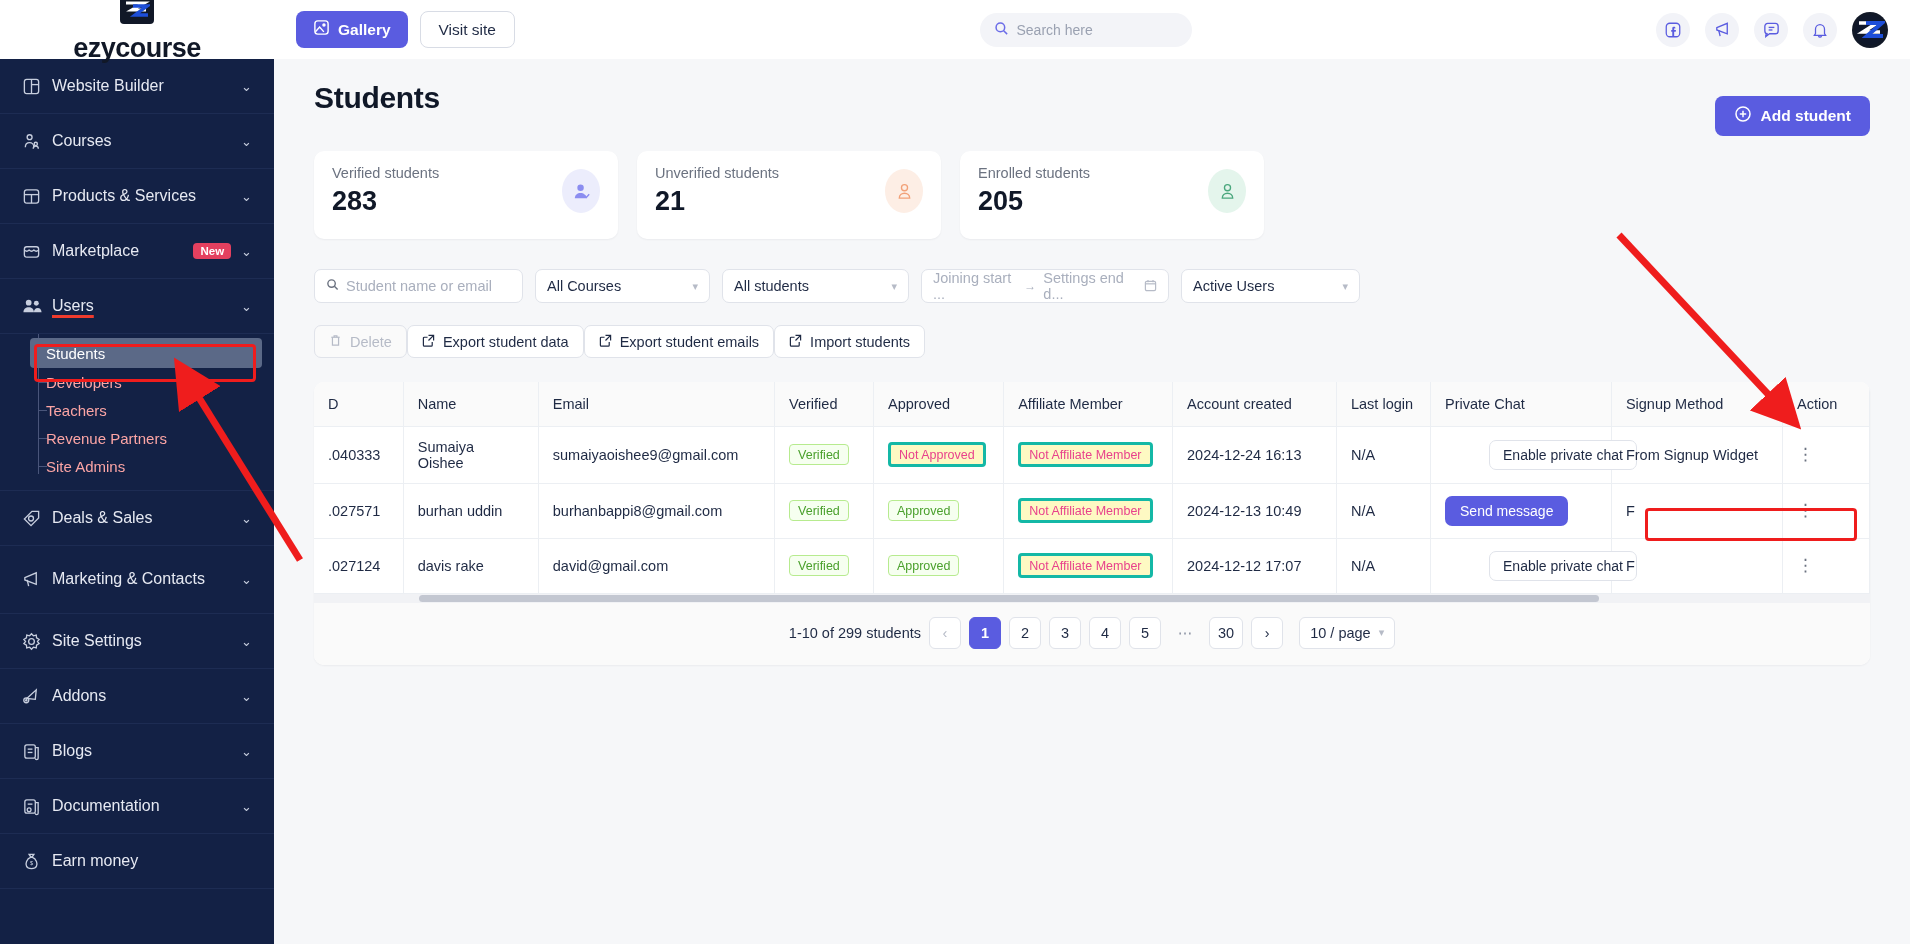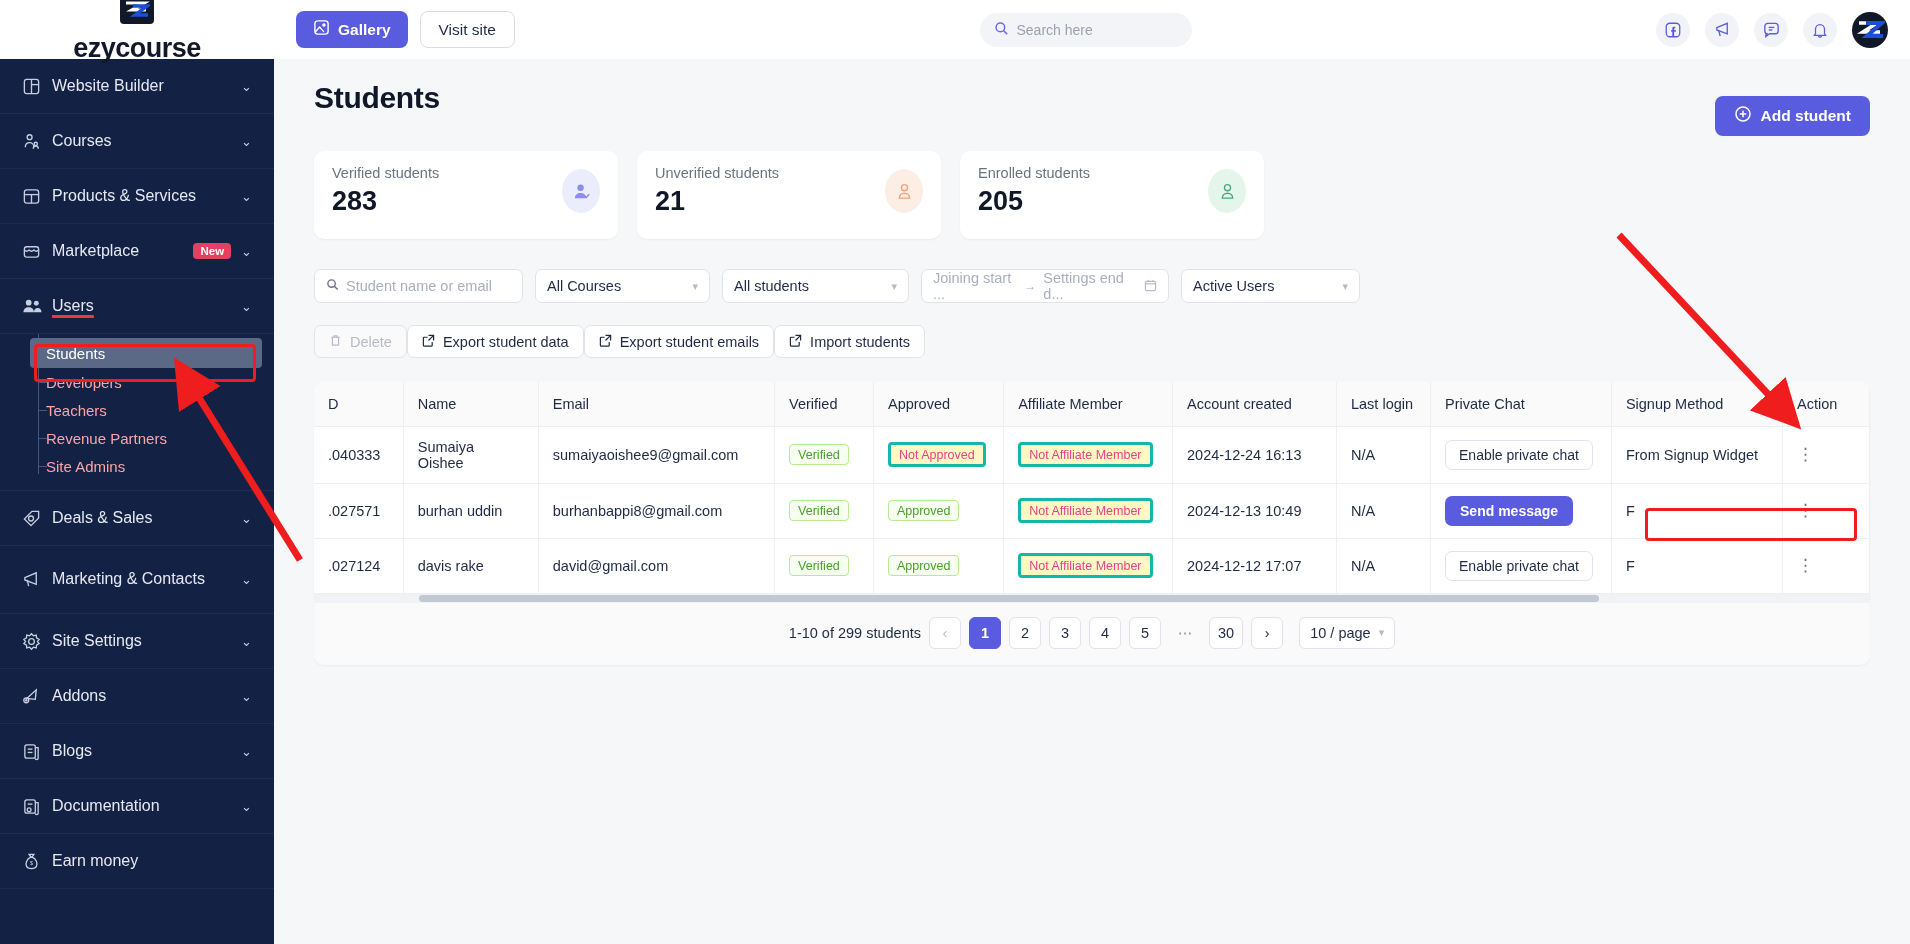--- a/index.html
+++ b/index.html
@@ -84,22 +84,22 @@
   .abtn { height:33px; background:#fff; border:1px solid #e0e3ea; border-radius:7px; display:flex; align-items:center; gap:8px; padding:0 14px; font-size:14.5px; color:#1f2a44; cursor:pointer; }
   .abtn.dis { color:#b6bbc7; background:#fafafa; }
 
   .table-wrap { margin-top:24px; background:#fff; border-radius:10px; overflow:hidden; position:relative; box-shadow:0 1px 2px rgba(16,24,40,.05); }
   table { width:100%; border-collapse:collapse; table-layout:fixed; }
   th { background:#fafafa; font-size:14.5px; font-weight:normal; color:#1f2a44; text-align:left; padding:12px 14px; border-bottom:1px solid #eceff3; border-right:1px solid #eceff3; height:44px; }
   td { font-size:14.5px; color:#1f2a44; padding:12px 14px; border-bottom:1px solid #eceff3; border-right:1px solid #eceff3; height:53px; vertical-align:middle; }
   .pill { display:inline-block; font-size:12.5px; padding:2.5px 8px; border-radius:4px; }
   .pill.ok { color:#4aa02c; background:#f6fff0; border:1px solid #b7eb8f; }
   .pill.no { color:#e8418c; background:#fef9c3; border:3px solid #14b8a6; }
-  .btn-chat { border:1px solid #e0e3ea; background:#fff; border-radius:7px; font-size:14px; padding:6px 13px; cursor:pointer; color:#1f2a44; white-space:nowrap; }
-  .btn-msg { border:none; background:#5a5ce0; color:#fff; border-radius:7px; font-size:14px; font-weight:bold; padding:7px 15px; cursor:pointer; white-space:nowrap; }
+  .btn-chat { border:1px solid #e0e3ea; background:#fff; border-radius:7px; font-size:14px; padding:6px 13px; cursor:pointer; color:#1f2a44; white-space:nowrap;margin-left:44px; }
+  .btn-msg { border:none; background:#5a5ce0; color:#fff; border-radius:7px; font-size:14px; font-weight:normal; padding:7px 15px; cursor:pointer; white-space:nowrap; }
   .kebab { color:#6b7280; font-size:17px; cursor:pointer; letter-spacing:1px; }
 
   .hscroll { height:9px; background:#f1f2f5; position:relative; }
   .hscroll .thumb { position:absolute; left:105px; top:1px; height:7px; width:1180px; background:#c3c7d1; border-radius:4px; }
 
   .pager { display:flex; align-items:center; justify-content:center; gap:8px; padding:14px 0 16px 0; font-size:14.5px; color:#1f2a44; background:#fafafa; }
   .pg { min-width:32px; height:32px; border:1px solid #e0e3ea; border-radius:6px; display:flex; align-items:center; justify-content:center; background:#fff; cursor:pointer; padding:0 8px; }
   .pg.cur { background:#5a5ce0; color:#fff; border-color:#5a5ce0; font-weight:bold; }
   .pg.ghost { border:none; background:transparent; color:#8b92a2; cursor:default; }
   .pg.arrow { color:#b6bbc7; }

